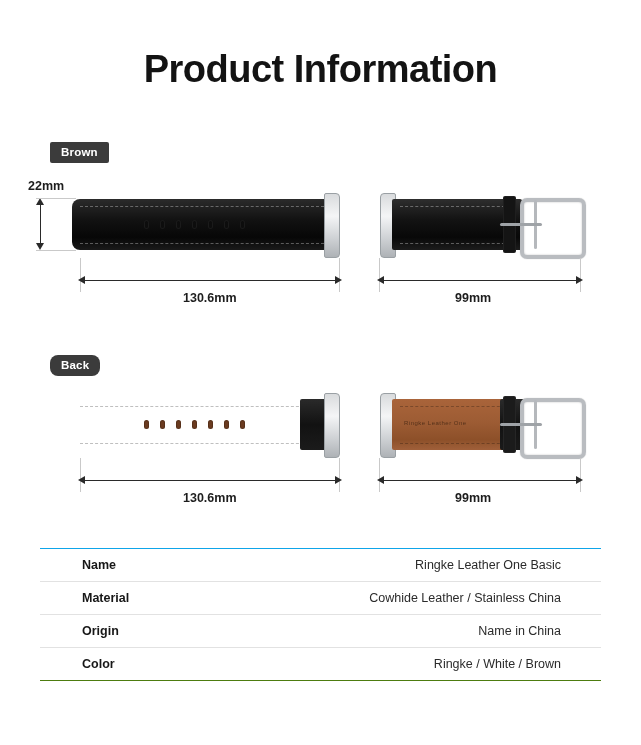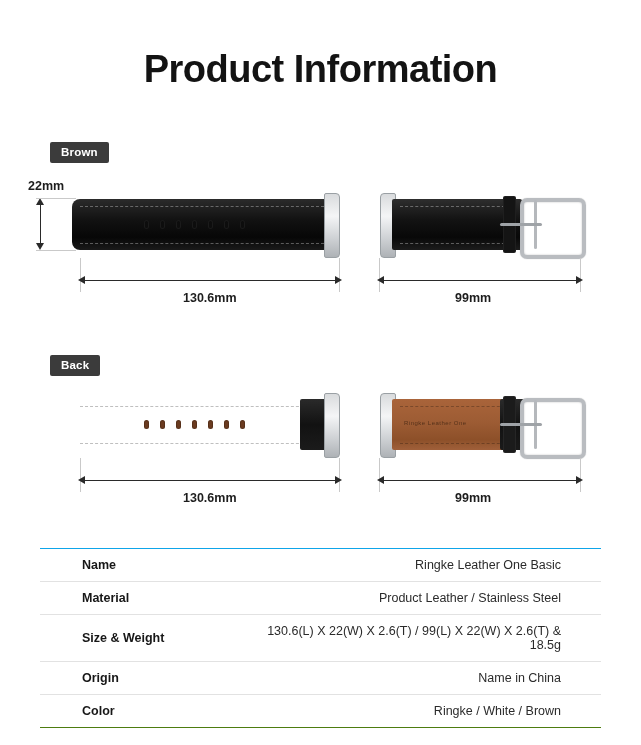--- a/index.html
+++ b/index.html
@@ -34,21 +34,21 @@
     position: absolute;
     background: #3b3b3b;
     color: #ffffff;
     font-size: 11.5px;
     font-weight: bold;
     padding: 4px 11px 5px 11px;
     border-radius: 2px;
     letter-spacing: 0.2px;
   }
   .tag-front { left: 50px; top: 142px; }
-  .tag-back  { left: 50px; top: 355px; }
+  .tag-back  { left: 50px; top: 355px; border-radius: 8px; }
 
   
   .dimlabel {
     position: absolute;
     font-size: 12.5px;
     font-weight: bold;
     color: #1d1d1d;
     white-space: nowrap;
   }
 
@@ -328,25 +328,21 @@
 <div class="dimlabel" style="left:455px; top:491px;">99mm</div>
 
 <table class="spec-table">
   <tbody>
     <tr>
       <td class="k">Name</td>
       <td class="v">Ringke Leather One Basic</td>
     </tr>
     <tr>
       <td class="k">Material</td>
-      <td class="v">Product Leather  /  Stainless Steel</td>
-    </tr>
-    <tr>
-      <td class="k">Size &amp; Weight</td>
-      <td class="v">130.6(L) X 22(W) X 2.6(T) / 99(L) X 22(W) X 2.6(T) &amp; 18.5g</td>
+      <td class="v">Cowhide Leather  /  Stainless China</td>
     </tr>
     <tr>
       <td class="k">Origin</td>
       <td class="v">Name in China</td>
     </tr>
     <tr>
       <td class="k">Color</td>
       <td class="v">Ringke / White / Brown</td>
     </tr>
   </tbody>

